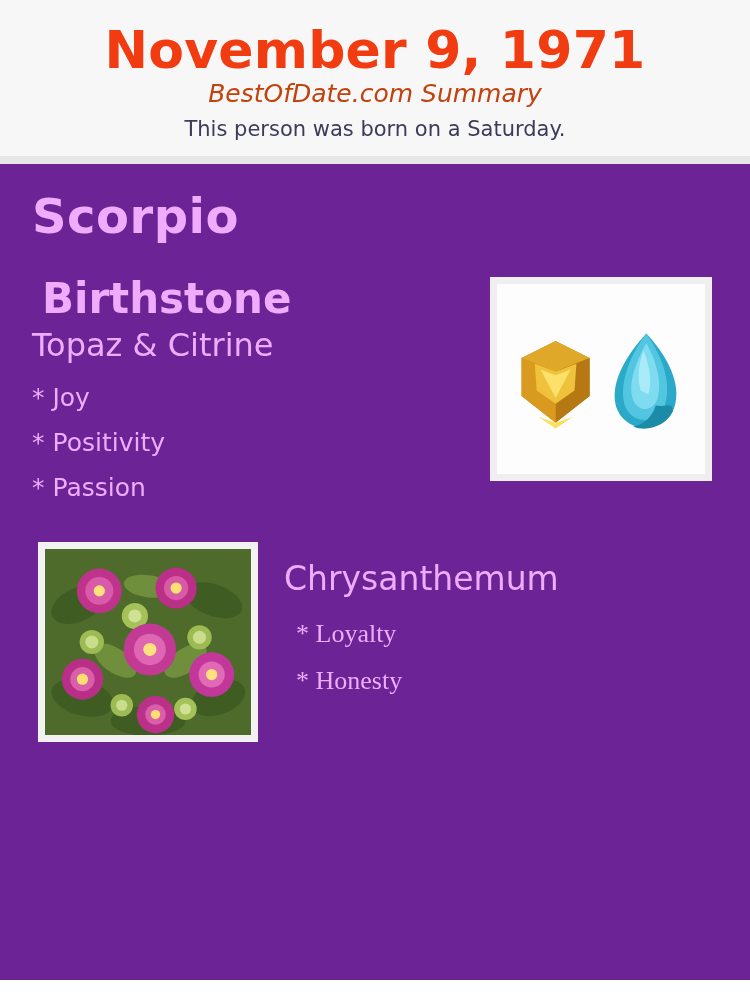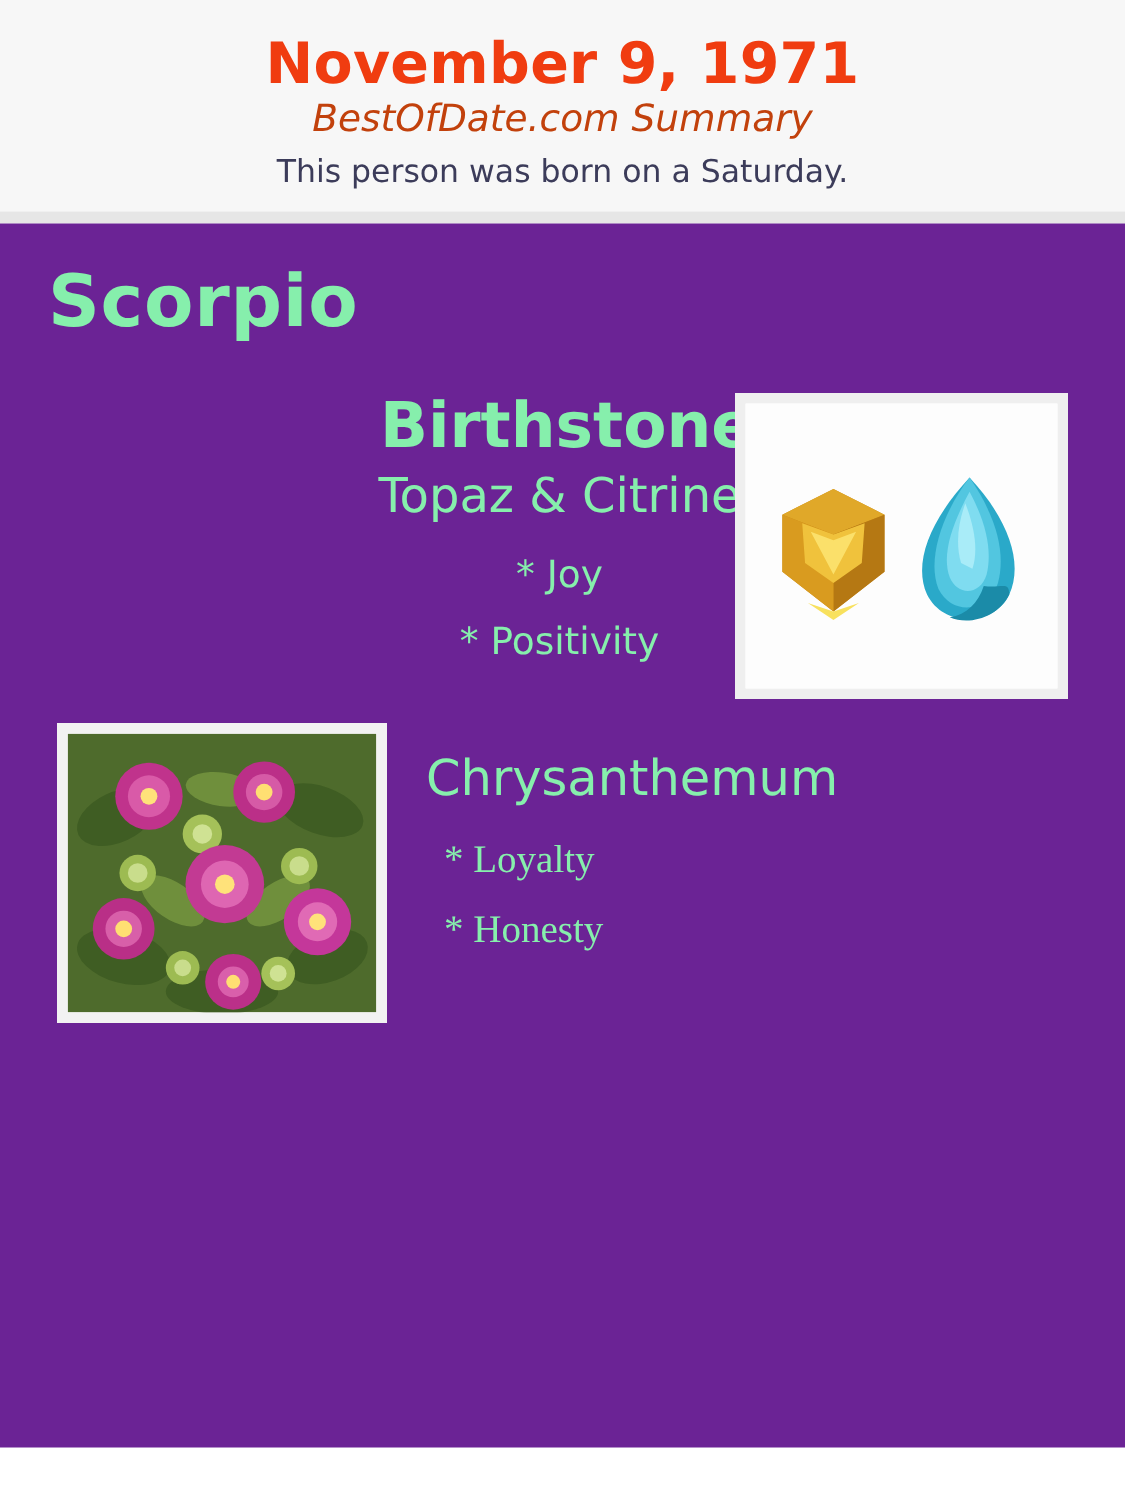--- a/index.html
+++ b/index.html
@@ -20,21 +20,21 @@
     background: #ffffff;
   }
 
   
   .header {
     background: #f7f7f7;
     padding: 22px 0 14px 0;
     text-align: center;
   }
   .header-date {
-    font-size: 38px;
+    font-size: 52px;
     font-weight: bold;
     color: #f03c10;
     line-height: 1.1;
     letter-spacing: 0.2px;
   }
   .header-sub {
     font-size: 25px;
     color: #c2410c;
     line-height: 1.2;
     font-style: italic;
@@ -50,21 +50,21 @@
     background: #e6e6e6;
     width: 100%;
   }
 
   
   .body {
     background: #6b2395;
     padding: 0 4px 0 0;
     height: 816px;
     position: relative;
-    color: #86efac;
+    color: #f0abfc;
   }
 
   .zodiac {
     padding: 26px 32px 0 32px;
   }
   .zodiac-name {
     font-size: 48px;
     font-weight: bold;
     line-height: 1.1;
     margin: 0 0 10px 0;
@@ -74,21 +74,20 @@
     font-size: 31px;
     line-height: 1.42;
     max-width: 660px;
   }
 
   
   .stone-block {
     position: relative;
     margin-top: 34px;
     padding: 0 32px;
-    text-align: center;
   }
   .stone-title {
     font-size: 42px;
     font-weight: bold;
     line-height: 1.05;
     margin-left: 10px;
   }
   .stone-sub {
     font-size: 32px;
     line-height: 1.25;
@@ -180,20 +179,21 @@
 
     <div class="zodiac">
       <div class="zodiac-name">Scorpio</div>
     </div>
 
     <div class="stone-block">
       <div class="stone-title">Birthstone</div>
       <div class="stone-sub">Topaz &amp; Citrine</div>
       <div class="bullet">* Joy</div>
       <div class="bullet">* Positivity</div>
+      <div class="bullet">* Passion</div>
 
       <div class="stone-photo">
         <svg class="stone-canvas" viewBox="0 0 220 200" preserveAspectRatio="none">
           <rect x="0" y="0" width="220" height="200" fill="#fdfdfd"></rect>
 
           <g>
             <polygon points="62,60 98,78 98,118 62,146 26,118 26,78" fill="#c98a18"></polygon>
             <polygon points="62,60 98,78 62,92 26,78" fill="#e0a829"></polygon>
             <polygon points="62,92 98,78 98,118 62,146" fill="#b57813"></polygon>
             <polygon points="62,92 26,78 26,118 62,146" fill="#d99b1f"></polygon>

